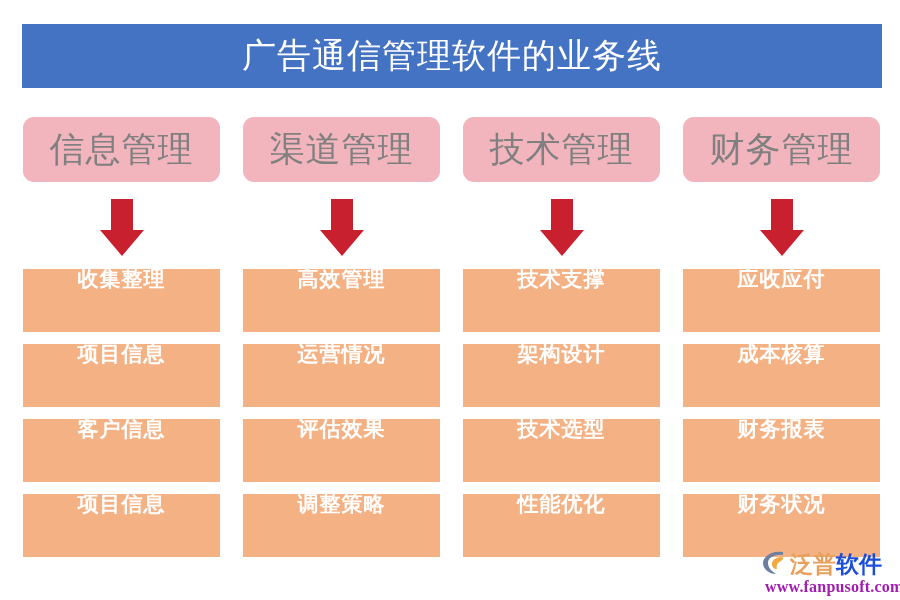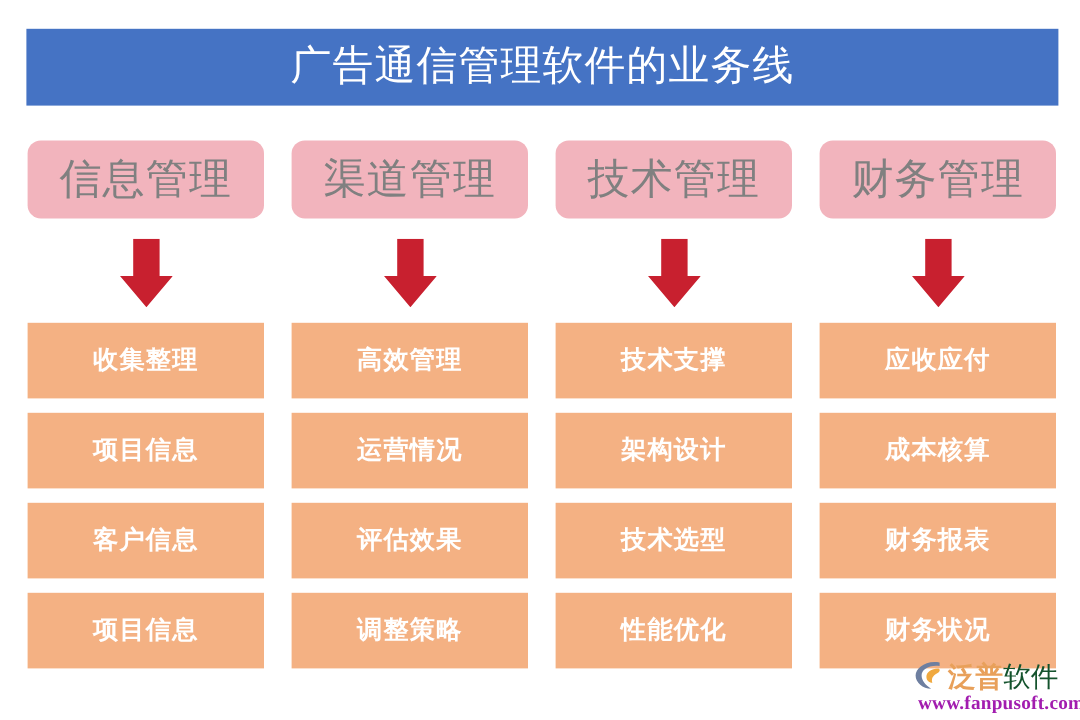--- a/index.html
+++ b/index.html
@@ -89,21 +89,20 @@
 
   
   .items-wrap {
     margin-top: 13px;
   }
   .item-box {
     width: 197px;
     height: 63px;
     background: #f4b183;
     display: flex;
-    align-items: center;
     justify-content: center;
     box-sizing: border-box;
     margin-bottom: 12px;
   }
   .item-box:last-child {
     margin-bottom: 10px;
   }
   .item-label {
     color: #ffffff;
     font-family: "Liberation Serif", serif;
@@ -133,24 +132,24 @@
   }
   .logo-word-a {
     color: #e8a05a;
     font-family: "Liberation Serif", serif;
     font-size: 23px;
     font-weight: bold;
     line-height: 1;
     letter-spacing: 0px;
   }
   .logo-word-b {
-    color: #14532d;
+    color: #1d4ed8;
     font-family: "Liberation Serif", serif;
     font-size: 23px;
-    font-weight: normal;
+    font-weight: bold;
     line-height: 1;
     letter-spacing: 0px;
   }
   .logo-url {
     margin-top: 1px;
     margin-left: 3px;
     color: #a21caf;
     font-family: "Liberation Serif", serif;
     font-size: 16px;
     font-weight: bold;

